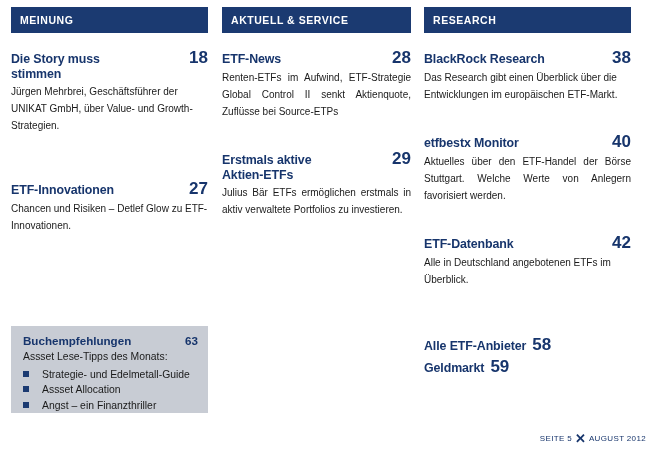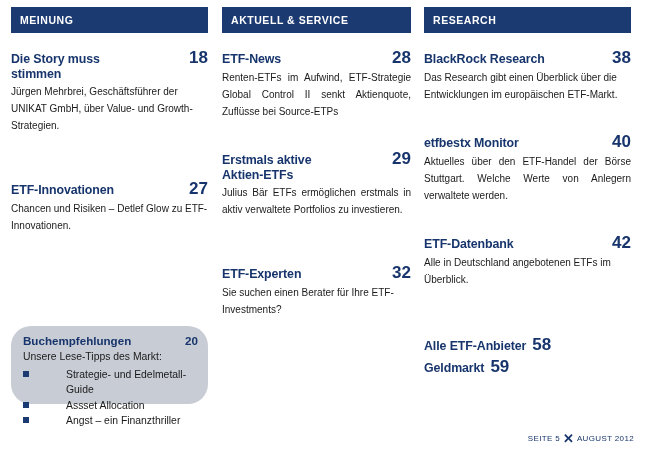--- a/index.html
+++ b/index.html
@@ -94,25 +94,24 @@
     margin-bottom: 2px;
   }
   .link-row .entry-title { line-height: 16px; }
 
   
   .promo-box {
     position: absolute;
     left: 11px;
     top: 326px;
     width: 197px;
-    height: 78px;
+    height: 87px;
     background: #c8ccd4;
     box-sizing: border-box;
     padding: 8px 10px 0 12px;
-    border-radius: 20px;
   }
   .promo-head {
     display: flex;
     align-items: baseline;
     justify-content: space-between;
   }
   .promo-title {
     font-size: 11.6px;
     font-weight: bold;
     color: #17356c;
@@ -132,37 +131,36 @@
     margin: 3px 0 0 0;
     padding: 0;
     list-style: none;
   }
   .promo-list li {
     font-size: 10.4px;
     color: #1a1a1a;
     line-height: 15.4px;
     display: flex;
     align-items: baseline;
-    gap: 24px;
   }
   .bullet-sq {
     display: inline-block;
     width: 6px;
     height: 6px;
     background: #1b3a71;
     margin-right: 13px;
     flex: 0 0 auto;
     position: relative;
     top: -1px;
   }
 
   
   .footer {
     position: absolute;
-    right: 17px;
+    right: 5px;
     bottom: 9px;
     display: flex;
     align-items: center;
     color: #17356c;
   }
   .footer-txt {
     font-size: 8px;
     letter-spacing: 0.35px;
     font-weight: normal;
   }
@@ -232,27 +230,20 @@
           <span class="entry-page">29</span>
         </div>
         <div class="entry-desc justify">Julius Bär ETFs ermöglichen erstmals in aktiv verwaltete Portfolios zu investieren.</div>
       </div>
 
       <div class="spacer-16"></div>
 
 
       <div class="spacer-16"></div>
 
-      <div class="entry">
-        <div class="entry-head">
-          <span class="entry-title">ETF-Experten</span>
-          <span class="entry-page">32</span>
-        </div>
-        <div class="entry-desc">Sie suchen einen Berater für Ihre ETF-Investments?</div>
-      </div>
 
     </div>
   </div>
 
   <div class="col col-right">
     <div class="section-bar">
       <span class="bar-label">RESEARCH</span>
     </div>
     <div class="entries">
 
@@ -264,21 +255,21 @@
         <div class="entry-desc">Das Research gibt einen Überblick über die Entwicklungen im europäischen ETF-Markt.</div>
       </div>
 
       <div class="spacer-16"></div>
 
       <div class="entry">
         <div class="entry-head">
           <span class="entry-title">etfbestx Monitor</span>
           <span class="entry-page">40</span>
         </div>
-        <div class="entry-desc justify">Aktuelles über den ETF-Handel der Börse Stuttgart. Welche Werte von Anlegern verwaltete werden.</div>
+        <div class="entry-desc justify">Aktuelles über den ETF-Handel der Börse Stuttgart. Welche Werte von Anlegern favorisiert werden.</div>
       </div>
 
       <div class="spacer-16"></div>
 
       <div class="entry">
         <div class="entry-head">
           <span class="entry-title">ETF-Datenbank</span>
           <span class="entry-page">42</span>
         </div>
         <div class="entry-desc">Alle in Deutschland angebotenen ETFs im Überblick.</div>
@@ -295,23 +286,23 @@
         <span class="entry-title">Geldmarkt</span>
         <span class="entry-page">59</span>
       </div>
 
     </div>
   </div>
 
   <div class="promo-box">
     <div class="promo-head">
       <span class="promo-title">Buchempfehlungen</span>
-      <span class="promo-page">20</span>
-    </div>
-    <div class="promo-sub">Unsere Lese-Tipps des Markt:</div>
+      <span class="promo-page">63</span>
+    </div>
+    <div class="promo-sub">Assset Lese-Tipps des Monats:</div>
     <ul class="promo-list">
       <li>
         <span class="bullet-sq"></span>
         <span>Strategie- und Edelmetall-Guide</span>
       </li>
       <li>
         <span class="bullet-sq"></span>
         <span>Assset Allocation</span>
       </li>
       <li>

